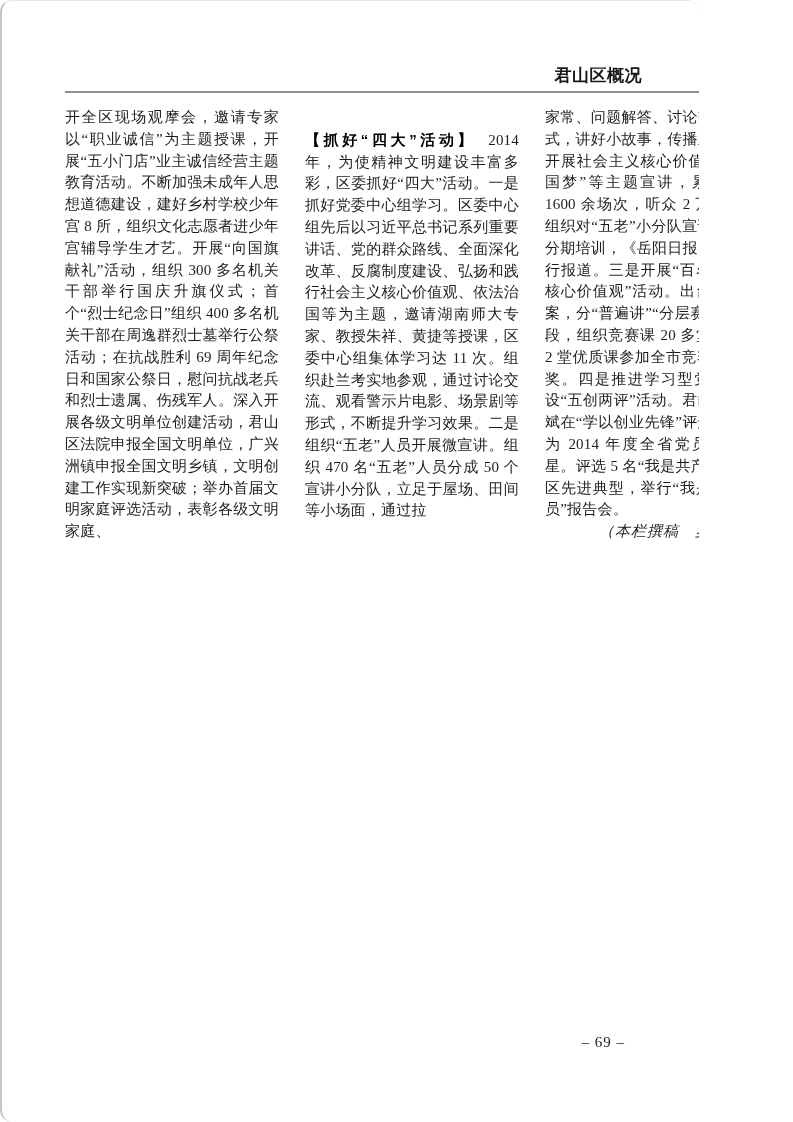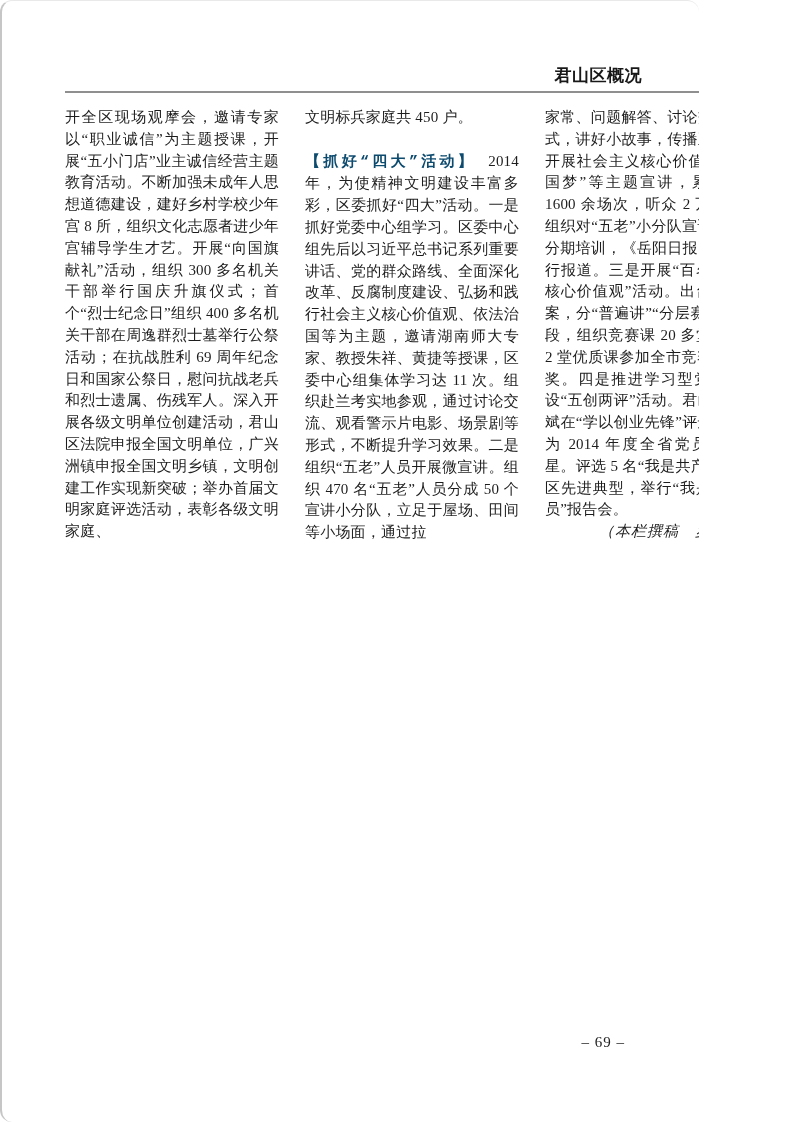--- a/index.html
+++ b/index.html
@@ -60,23 +60,23 @@
     font-size: 15px;
     line-height: 21.8px;
     text-align: justify;
     text-justify: inter-ideograph;
     letter-spacing: 0.2px;
   }
   .entry {
     margin-top: 21.8px; 
   }
   .entry-heading {
-    font-family: Liberation Mono, monospace;
+    font-family: Liberation Sans, sans-serif;
     font-weight: bold;
-    color: #0c4a6e;
+    color: #000000;
   }
   .entry-sep {
     display: inline-block;
     width: 12px;
   }
   .byline {
     margin: 0;
     font-size: 15px;
     line-height: 21.8px;
     text-align: right;
@@ -104,21 +104,20 @@
 
   <div class="header-rule"></div>
 
   <main class="content">
 
     <div class="col">
       <p class="body-text">开全区现场观摩会，邀请专家以“职业诚信”为主题授课，开展“五小门店”业主诚信经营主题教育活动。不断加强未成年人思想道德建设，建好乡村学校少年宫 8 所，组织文化志愿者进少年宫辅导学生才艺。开展“向国旗献礼”活动，组织 300 多名机关干部举行国庆升旗仪式；首个“烈士纪念日”组织 400 多名机关干部在周逸群烈士墓举行公祭活动；在抗战胜利 69 周年纪念日和国家公祭日，慰问抗战老兵和烈士遗属、伤残军人。深入开展各级文明单位创建活动，君山区法院申报全国文明单位，广兴洲镇申报全国文明乡镇，文明创建工作实现新突破；举办首届文明家庭评选活动，表彰各级文明家庭、</p>
     </div>
 
     <div class="col">
-      <p class="body-text">文明标兵家庭共 450 户。</p>
       <p class="body-text entry"><span class="entry-heading">【抓好“四大”活动】</span><span class="entry-sep"></span><span>2014 年，为使精神文明建设丰富多彩，区委抓好“四大”活动。一是抓好党委中心组学习。区委中心组先后以习近平总书记系列重要讲话、党的群众路线、全面深化改革、反腐制度建设、弘扬和践行社会主义核心价值观、依法治国等为主题，邀请湖南师大专家、教授朱祥、黄捷等授课，区委中心组集体学习达 11 次。组织赴兰考实地参观，通过讨论交流、观看警示片电影、场景剧等形式，不断提升学习效果。二是组织“五老”人员开展微宣讲。组织 470 名“五老”人员分成 50 个宣讲小分队，立足于屋场、田间等小场面，通过拉</span></p>
     </div>
 
     <div class="col">
       <p class="body-text">家常、问题解答、讨论交流等形式，讲好小故事，传播正能量，开展社会主义核心价值观和“中国梦”等主题宣讲，累计宣讲 1600 余场次，听众 2 万余人，组织对“五老”小分队宣讲员进行分期培训，《岳阳日报》头版进行报道。三是开展“百名书记讲核心价值观”活动。出台活动方案，分“普遍讲”“分层赛”两个阶段，组织竞赛课 20 多堂，选送 2 堂优质课参加全市竞赛获三等奖。四是推进学习型党组织建设“五创两评”活动。君山区尹少斌在“学以创业先锋”评选中被评为 2014 年度全省党员学习明星。评选 5 名“我是共产党员”全区先进典型，举行“我是共产党员”报告会。</p>
       <p class="byline">（本栏撰稿　罗学军）</p>
     </div>
 
   </main>
 

